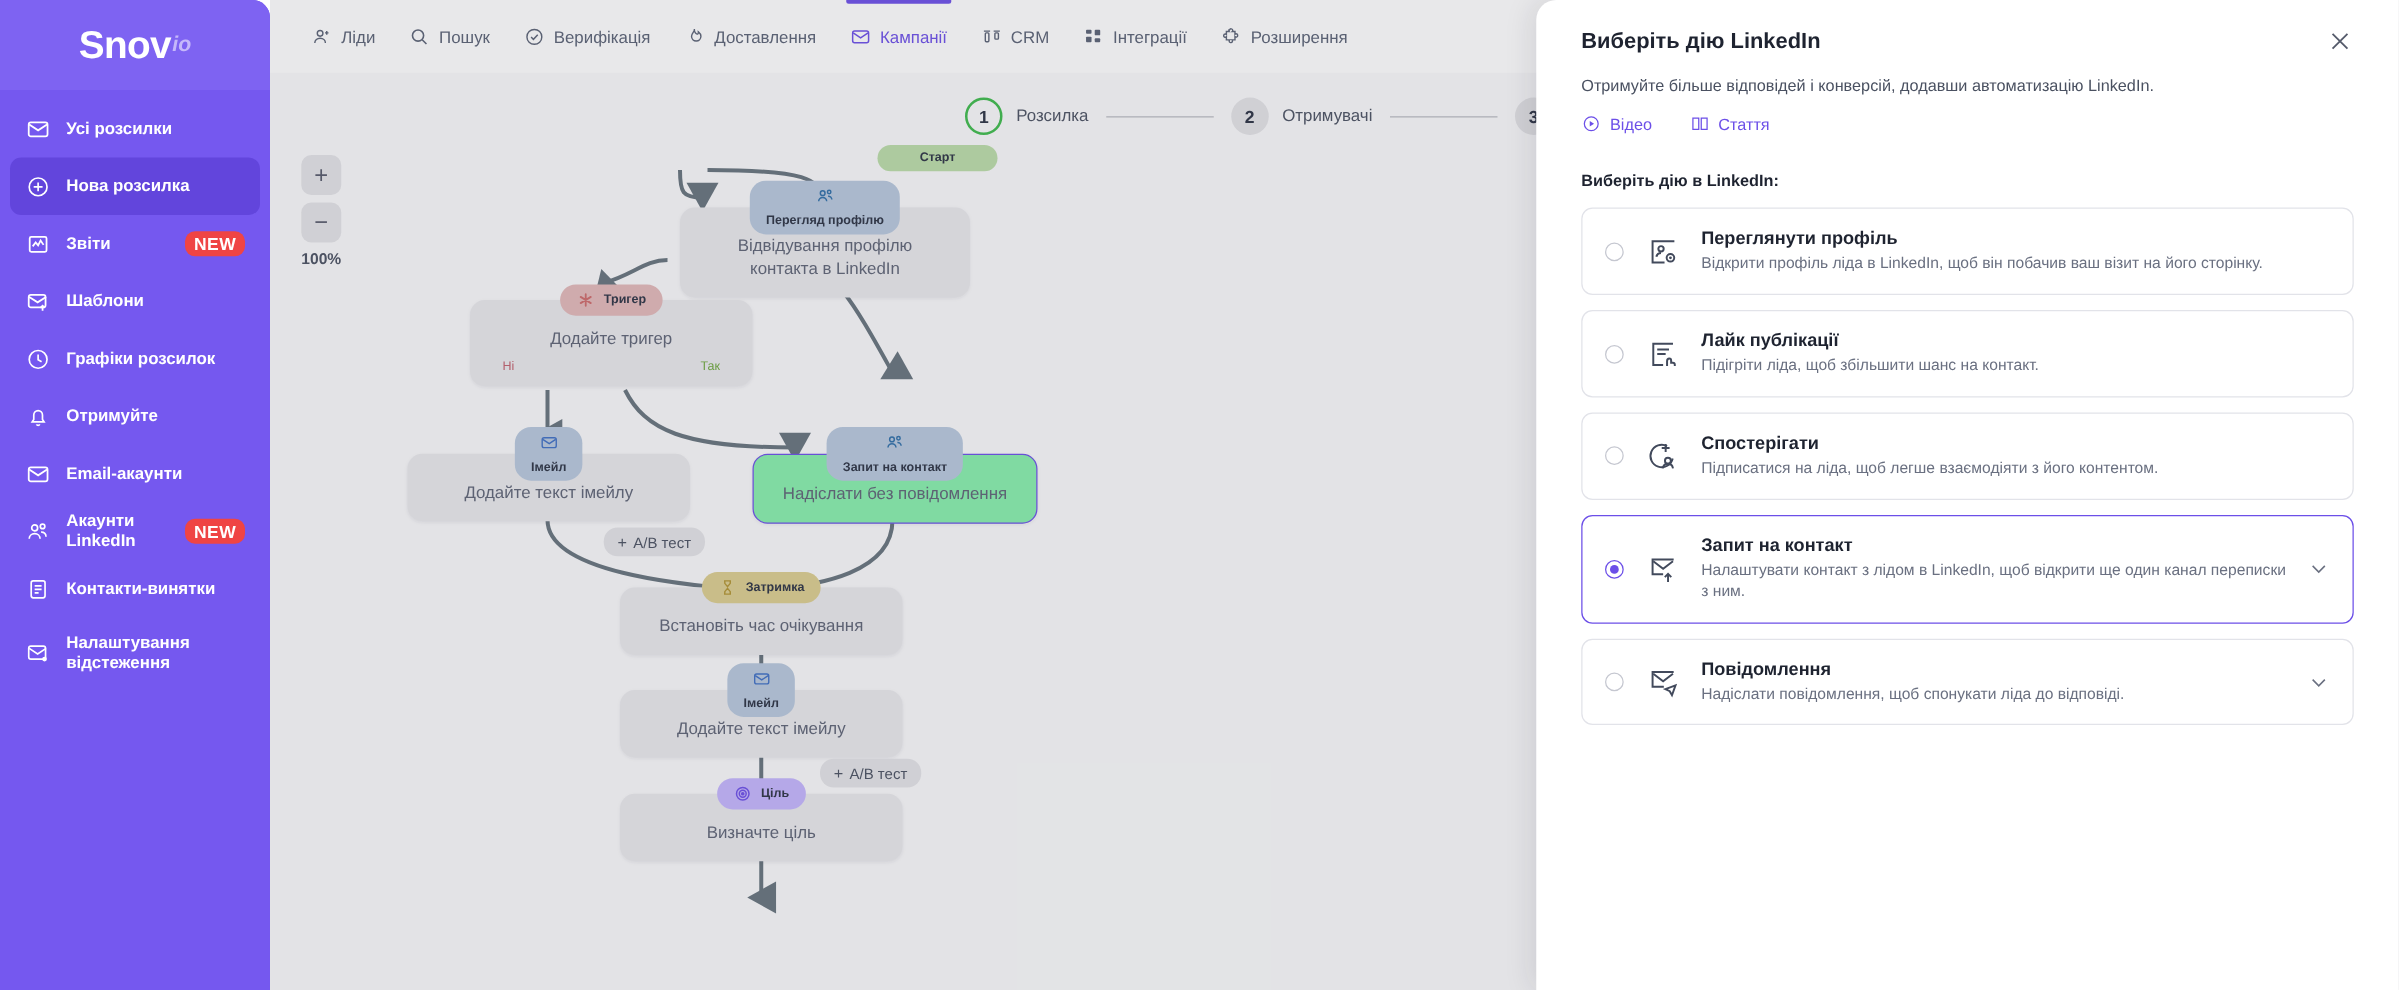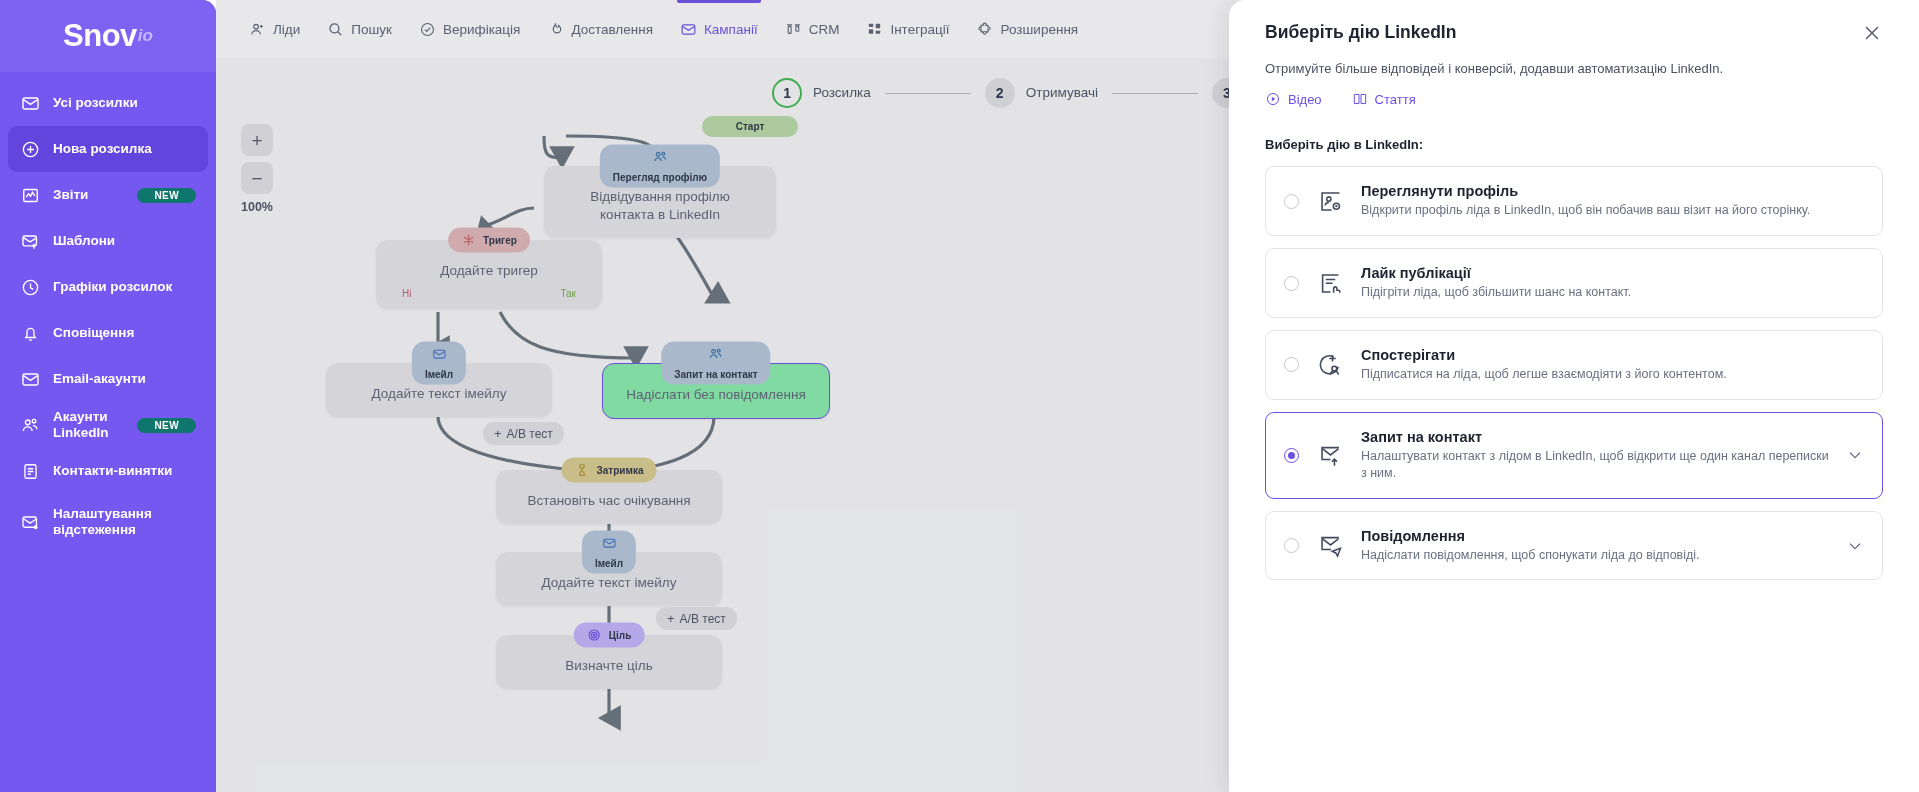--- a/index.html
+++ b/index.html
@@ -38,23 +38,23 @@
     font-weight: bold;
     cursor: pointer;
     position: relative;
   }
   .side-item.tall { height: 56px; }
   .side-item.active { background: #6245DC; }
   .side-icon { width: 20px; height: 20px; flex: 0 0 20px; display: flex; align-items: center; justify-content: center; }
   .side-icon svg { width: 19px; height: 19px; }
   .side-label { flex: 1 1 auto; line-height: 1.18; }
   .badge-new {
-    background: #0f766e; color: #ffffff;
-    font-size: 10px; font-weight: bold;
-    padding: 2px 17px; border-radius: 8px;
+    background: #ef4444; color: #ffffff;
+    font-size: 14px; font-weight: bold;
+    padding: 2px 7px; border-radius: 8px;
     letter-spacing: 0.4px;
   }
 
   
   .topbar {
     position: absolute; left: 216px; top: 0;
     width: 1703px; height: 58px;
     background: #ffffff;
     display: flex; align-items: center;
     padding-left: 22px;
@@ -268,21 +268,21 @@
         <span class="side-label">Графіки розсилок</span>
       </div>
 
       <div class="side-item">
         <span class="side-icon">
           <svg viewBox="0 0 24 24" fill="none" stroke="#fff" stroke-width="1.7">
               <path d="M6 17h12l-1.6-2.4V10a4.4 4.4 0 0 0-8.8 0v4.6L6 17z"></path>
               <path d="M10.3 19.6a2 2 0 0 0 3.4 0"></path>
             </svg>
         </span>
-        <span class="side-label">Сповіщення</span>
+        <span class="side-label">Отримуйте</span>
       </div>
 
       <div class="side-item">
         <span class="side-icon">
           <svg viewBox="0 0 24 24" fill="none" stroke="#fff" stroke-width="1.8">
               <rect x="2.5" y="5" width="19" height="14" rx="2.2"></rect>
               <path d="M3 7l9 6 9-6"></path>
             </svg>
         </span>
         <span class="side-label">Email-акаунти</span>

